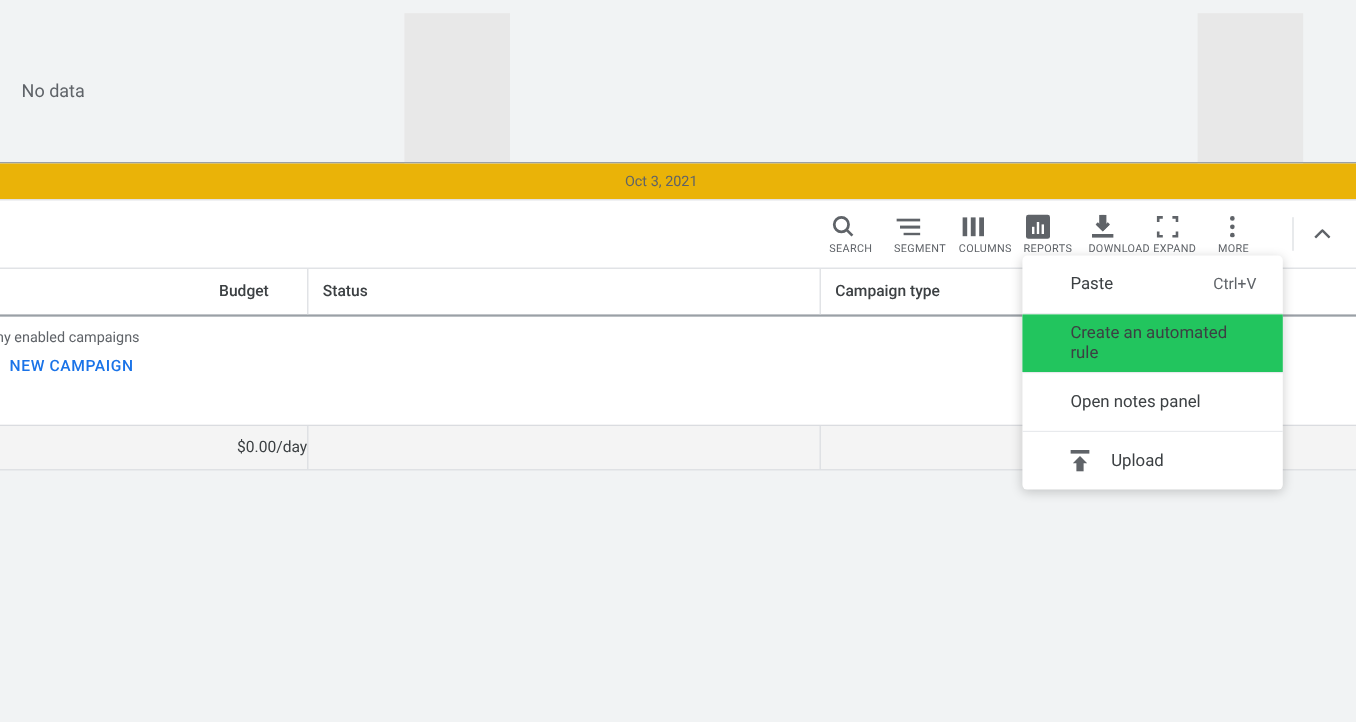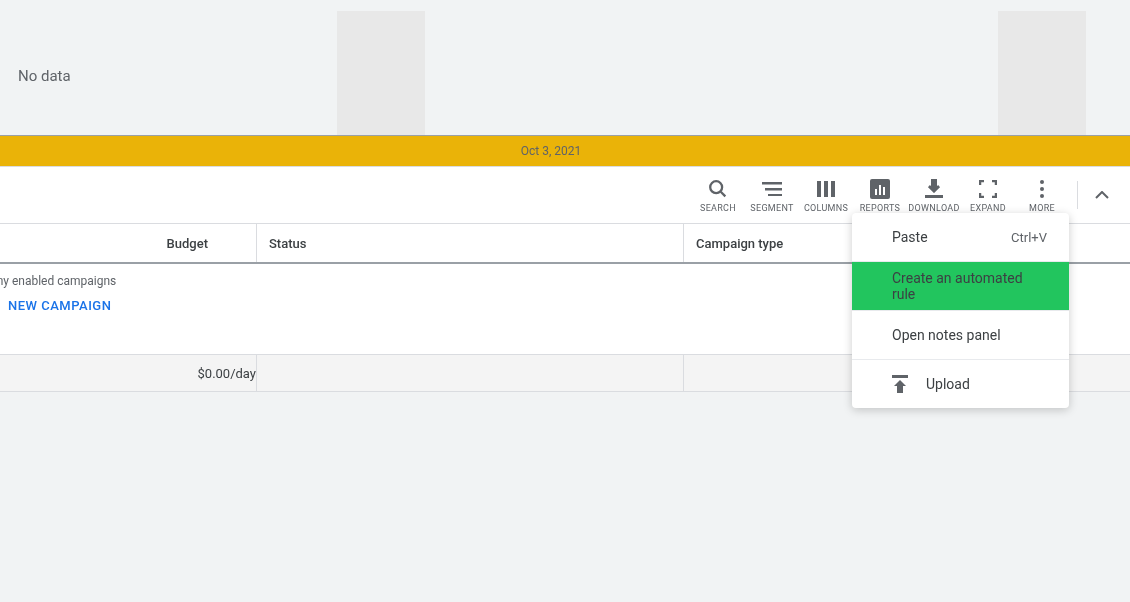--- a/index.html
+++ b/index.html
@@ -75,21 +75,21 @@
   display: flex;
   justify-content: flex-end;
   align-items: center;
   padding-right: 12px;
   position: relative;
 }
 
 .tool-item {
   display: flex;
   flex-direction: column;
-  align-items: center;
+  align-items: flex-start;
   justify-content: center;
   width: 54px;
   height: 58px;
   cursor: pointer;
 }
 
 .tool-icon {
   width: 24px;
   height: 24px;
   display: flex;
@@ -135,21 +135,21 @@
   font-size: 13px;
   color: #3c4043;
   font-weight: 500;
   padding: 0 12px;
 }
 
 .th-budget {
   width: 257px;
   justify-content: flex-end;
   border-right: 1px solid #dadce0;
-  padding-right: 48px;
+  padding-right: 32px;
 }
 
 .th-status {
   width: 427px;
   border-right: 1px solid #dadce0;
 }
 
 .th-type {
   flex: 1;
 }

